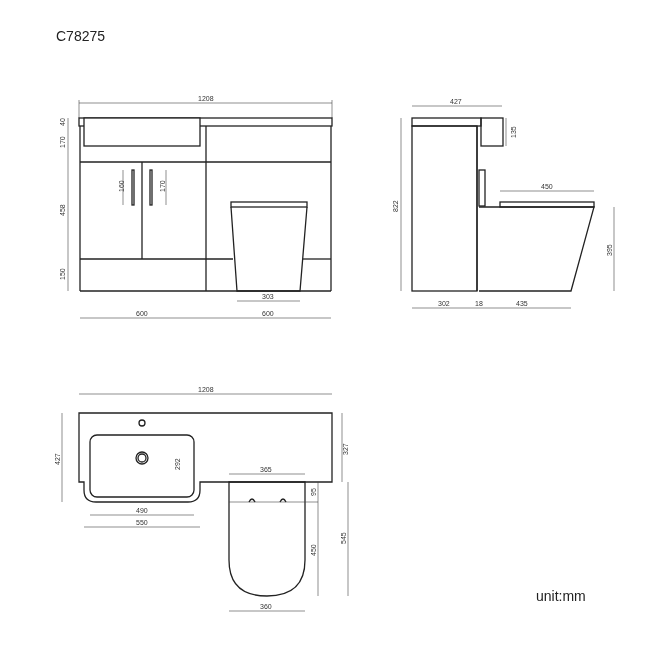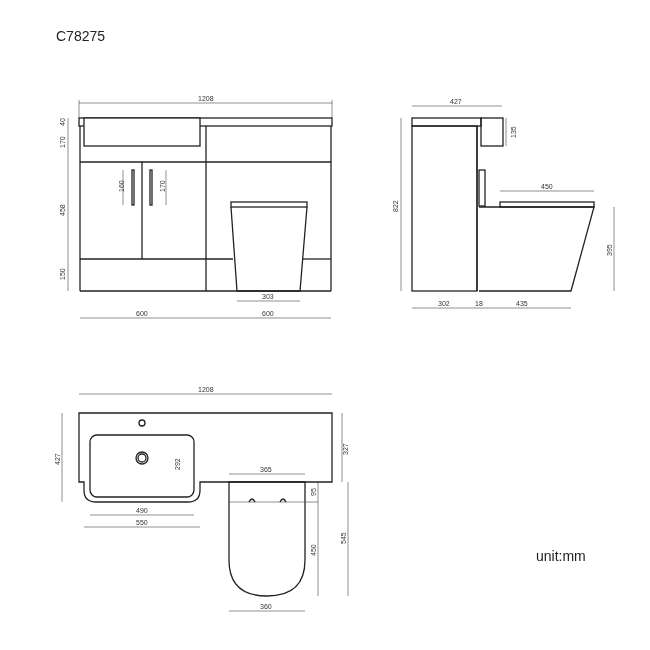--- a/index.html
+++ b/index.html
@@ -1,18 +1,18 @@
 <!DOCTYPE html>
 <html><head>
 <meta charset="utf-8">
 <style>
   html, body { margin:0; padding:0; background:#ffffff; }
   body { width:650px; height:650px; position:relative; overflow:hidden; font-family:"Liberation Sans", sans-serif; }
   .code { position:absolute; left:36px; top:28px; font-size:14px; color:#222;margin-left:20px; }
-  .unit { position:absolute; left:536px; top:548px; font-size:14px; color:#222; }
+  .unit { position:absolute; left:536px; top:588px; font-size:14px; color:#222; }
   svg { position:absolute; left:0; top:0; }
   .ln { stroke:#222; stroke-width:1.3; fill:none; }
   .dim { stroke:#444; stroke-width:0.6; fill:none; }
   .t { font-family:"Liberation Sans", sans-serif; font-size:7px; fill:#333; }
 </style>
 </head>
 <body>
 
 <div class="code">C78275</div>
 <div class="unit">unit:mm</div>

